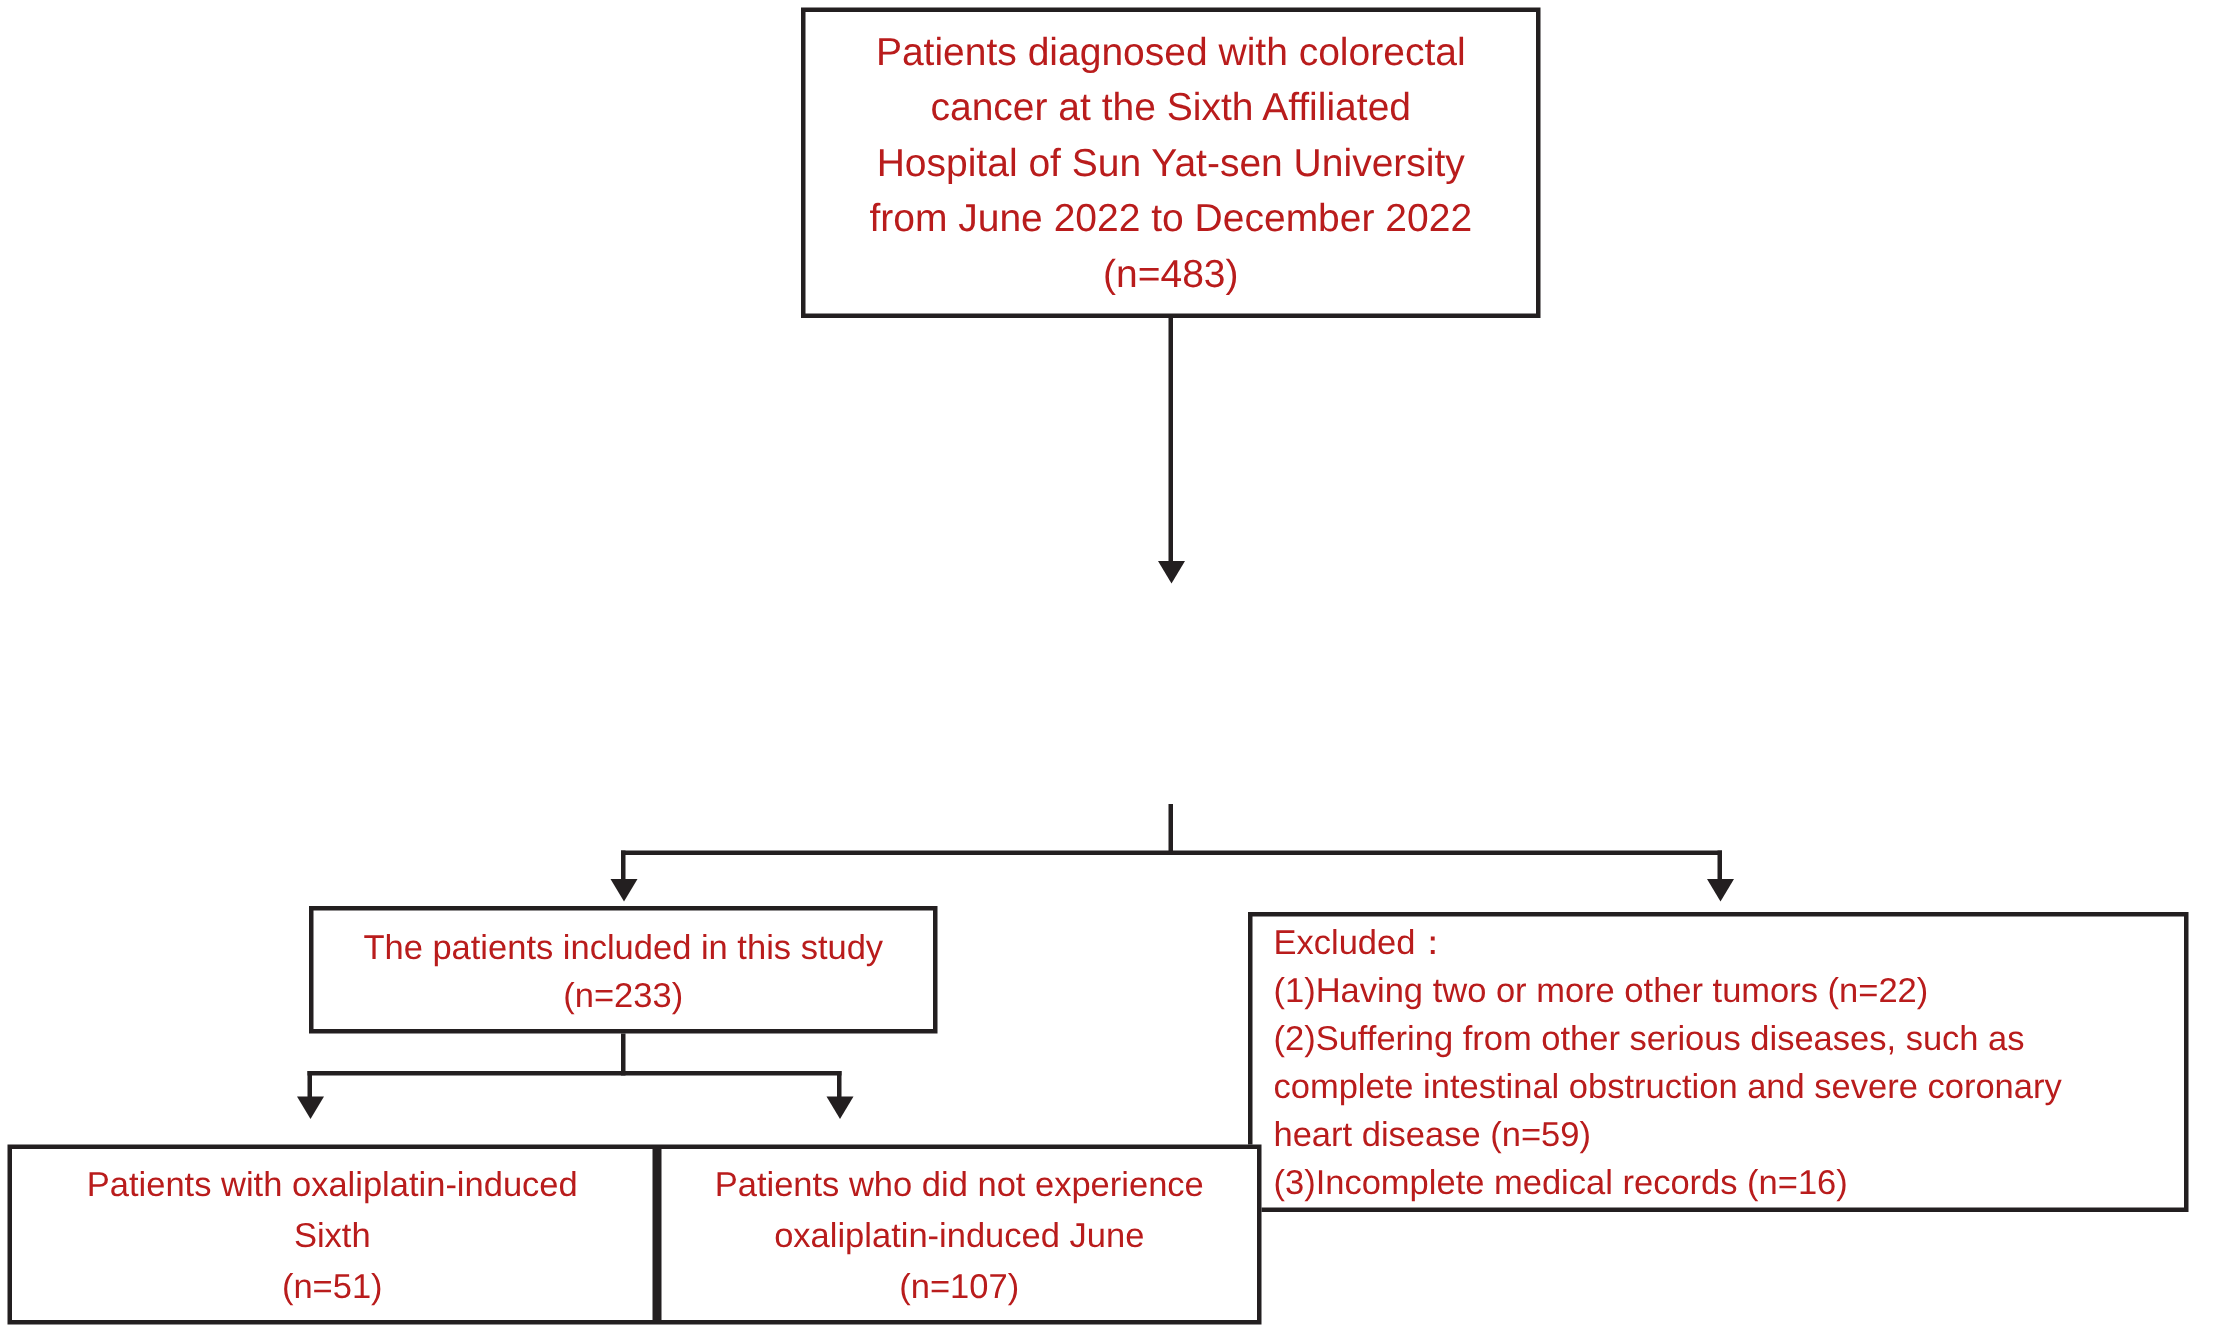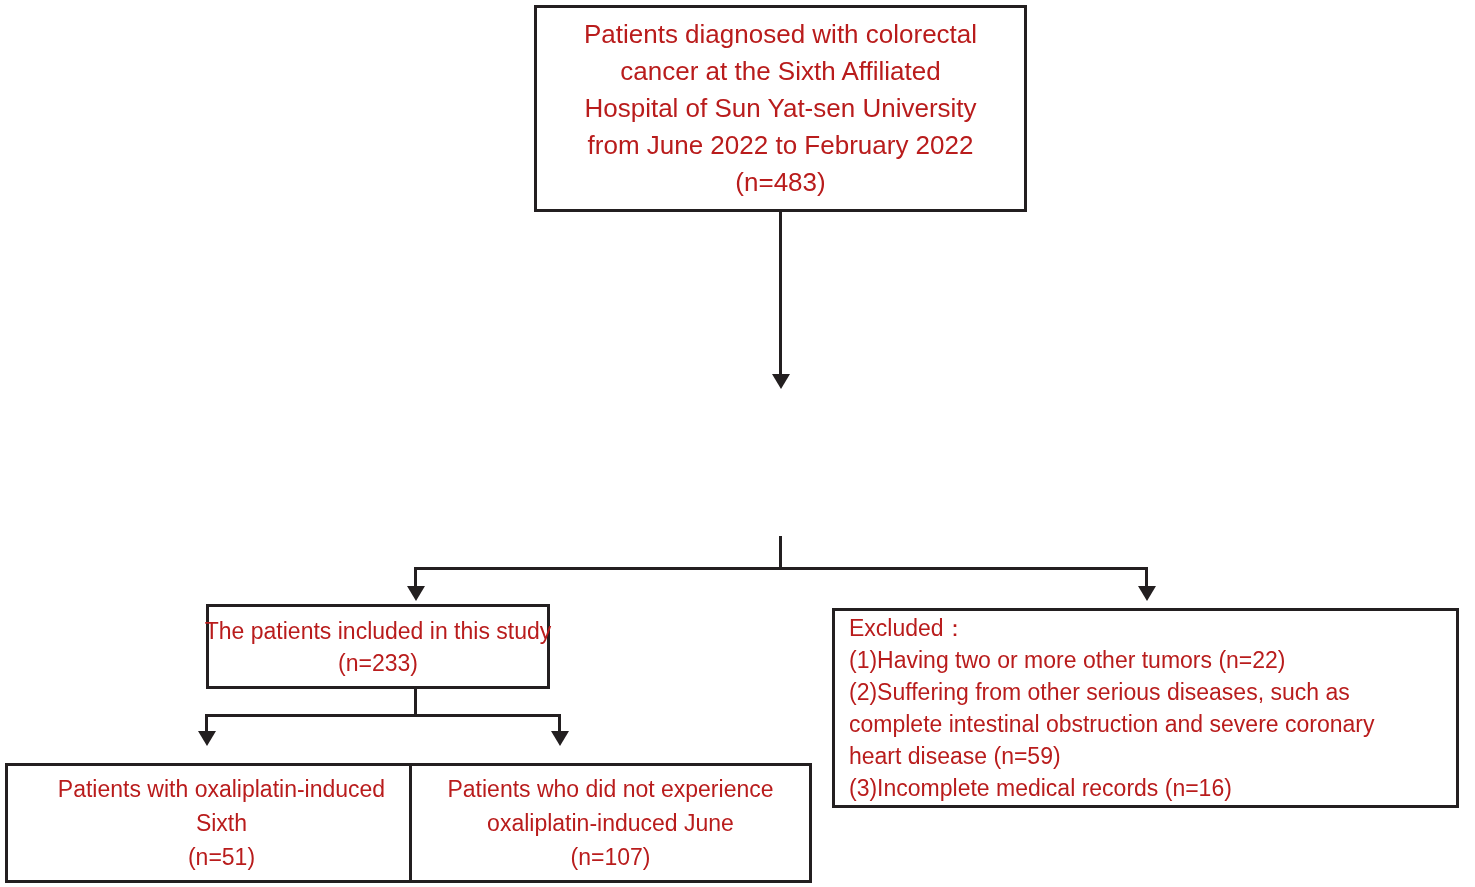--- a/index.html
+++ b/index.html
@@ -45,34 +45,34 @@
   
   #node-source {
     left: 534px; top: 5px; width: 493px; height: 207px;
     font-size: 26px; line-height: 37px;
   }
   #node-treated {
     left: 552px; top: 390px; width: 461px; height: 146px;
     font-size: 26px; line-height: 37px;
   }
   #node-included {
-    left: 206px; top: 604px; width: 344px; height: 85px;
+    left: 206px; top: 604px; width: 419px; height: 85px;
     font-size: 23px; line-height: 32px;
   }
   #node-excluded {
     left: 832px; top: 608px; width: 627px; height: 200px;
     font-size: 23px; line-height: 32px;
     padding-left: 14px; padding-right: 8px;
   }
   #node-hsr-yes {
     left: 5px; top: 763px; width: 433px; height: 120px;
     font-size: 23px; line-height: 34px;
   }
   #node-hsr-no {
-    left: 409px; top: 763px; width: 403px; height: 120px;
+    left: 438px; top: 763px; width: 403px; height: 120px;
     font-size: 23px; line-height: 34px;
   }
 
   
   .conn {
     position: absolute;
     background: #231f20;
   }
   .v { width: 3px; }
   .h { height: 3px; }
@@ -106,21 +106,21 @@
 </style>
 </head>
 <body>
 
 <div id="canvas">
 
   <div class="node centered" id="node-source">
     <span class="line">Patients diagnosed with colorectal</span>
     <span class="line">cancer at the Sixth Affiliated</span>
     <span class="line">Hospital of Sun Yat-sen University</span>
-    <span class="line">from June 2022 to February 2022</span>
+    <span class="line">from June 2022 to December 2022</span>
     <span class="line">(n=483)</span>
   </div>
 
   <div class="conn v" id="edge1-stem"></div>
   <div class="arrowhead" id="edge1-head"></div>
 
 
   <div class="conn v" id="edge2-stem"></div>
   <div class="conn h" id="edge2-bar"></div>
   <div class="conn v" id="edge2-left-v"></div>

